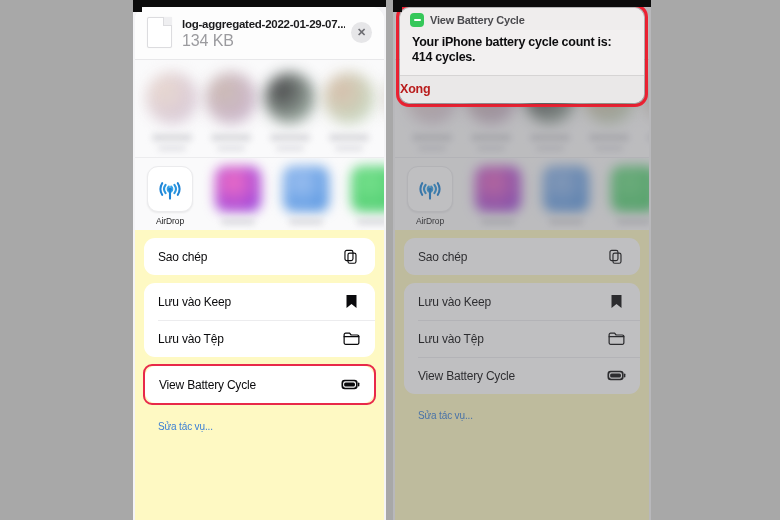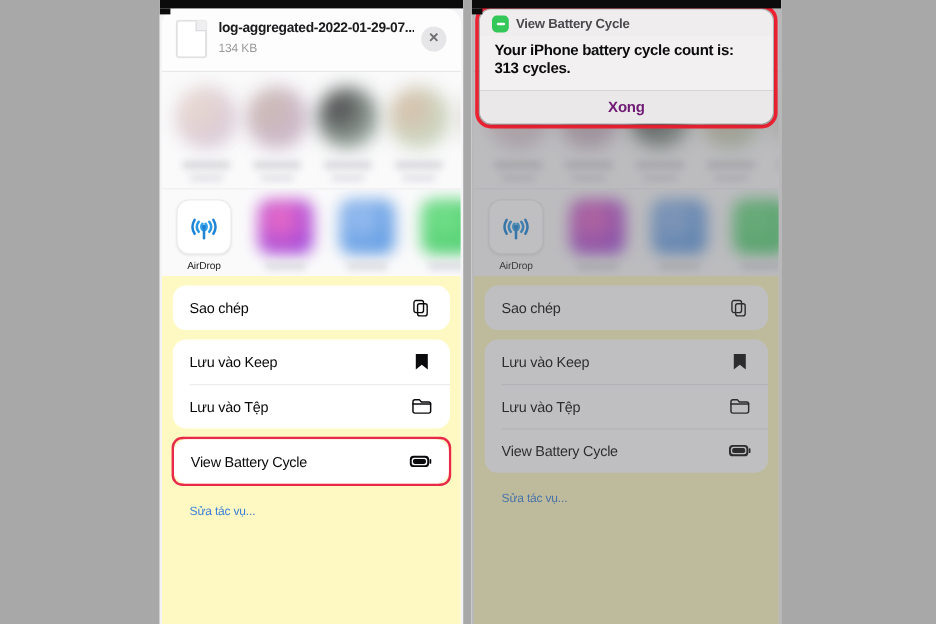--- a/index.html
+++ b/index.html
@@ -101,21 +101,21 @@
   .file-name {
     font-size: 11.5px;
     font-weight: 700;
     color: #1b1b1d;
     letter-spacing: -0.25px;
     white-space: nowrap;
     overflow: hidden;
     line-height: 15px;
   }
   .file-size {
-    font-size: 10px;
+    font-size: 16px;
     color: #9b9b9f;
     line-height: 15px;
     margin-top: 1px;
     letter-spacing: -0.1px;
   }
   .close-btn {
     flex: 0 0 auto;
     width: 21px; height: 21px;
     border-radius: 50%;
     background: #e6e6e8;
@@ -334,25 +334,24 @@
     color: #0c0c0e;
     line-height: 15px;
     letter-spacing: -0.25px;
     background: #f2f0f0;
   }
   .alert-divider {
     height: 1px;
     background: #d6d4d4;
   }
   .alert-btn {
-    text-align: center;
     padding: 6px 0 7px 0;
     font-size: 12.5px;
     font-weight: 700;
-    color: #701a75;
+    color: #b91c1c;
     background: #eae8e8;
     letter-spacing: -0.2px;
   }
 
   
   svg { display: block; }
 </style>
 </head>
 <body>
 
@@ -612,21 +611,21 @@
 
       <div class="alert-wrap">
         <div class="alert-highlight">
           <div class="alert">
             <div class="alert-head">
               <span class="shortcut-ic">
                   <i></i>
                 </span>
               <span class="alert-title">View Battery Cycle</span>
             </div>
-            <div class="alert-body">Your iPhone battery cycle count is: 313 cycles.</div>
+            <div class="alert-body">Your iPhone battery cycle count is: 414 cycles.</div>
             <div class="alert-divider"></div>
             <div class="alert-btn">Xong</div>
           </div>
         </div>
       </div>
 
     </div>
   </div>
 
 </div>

